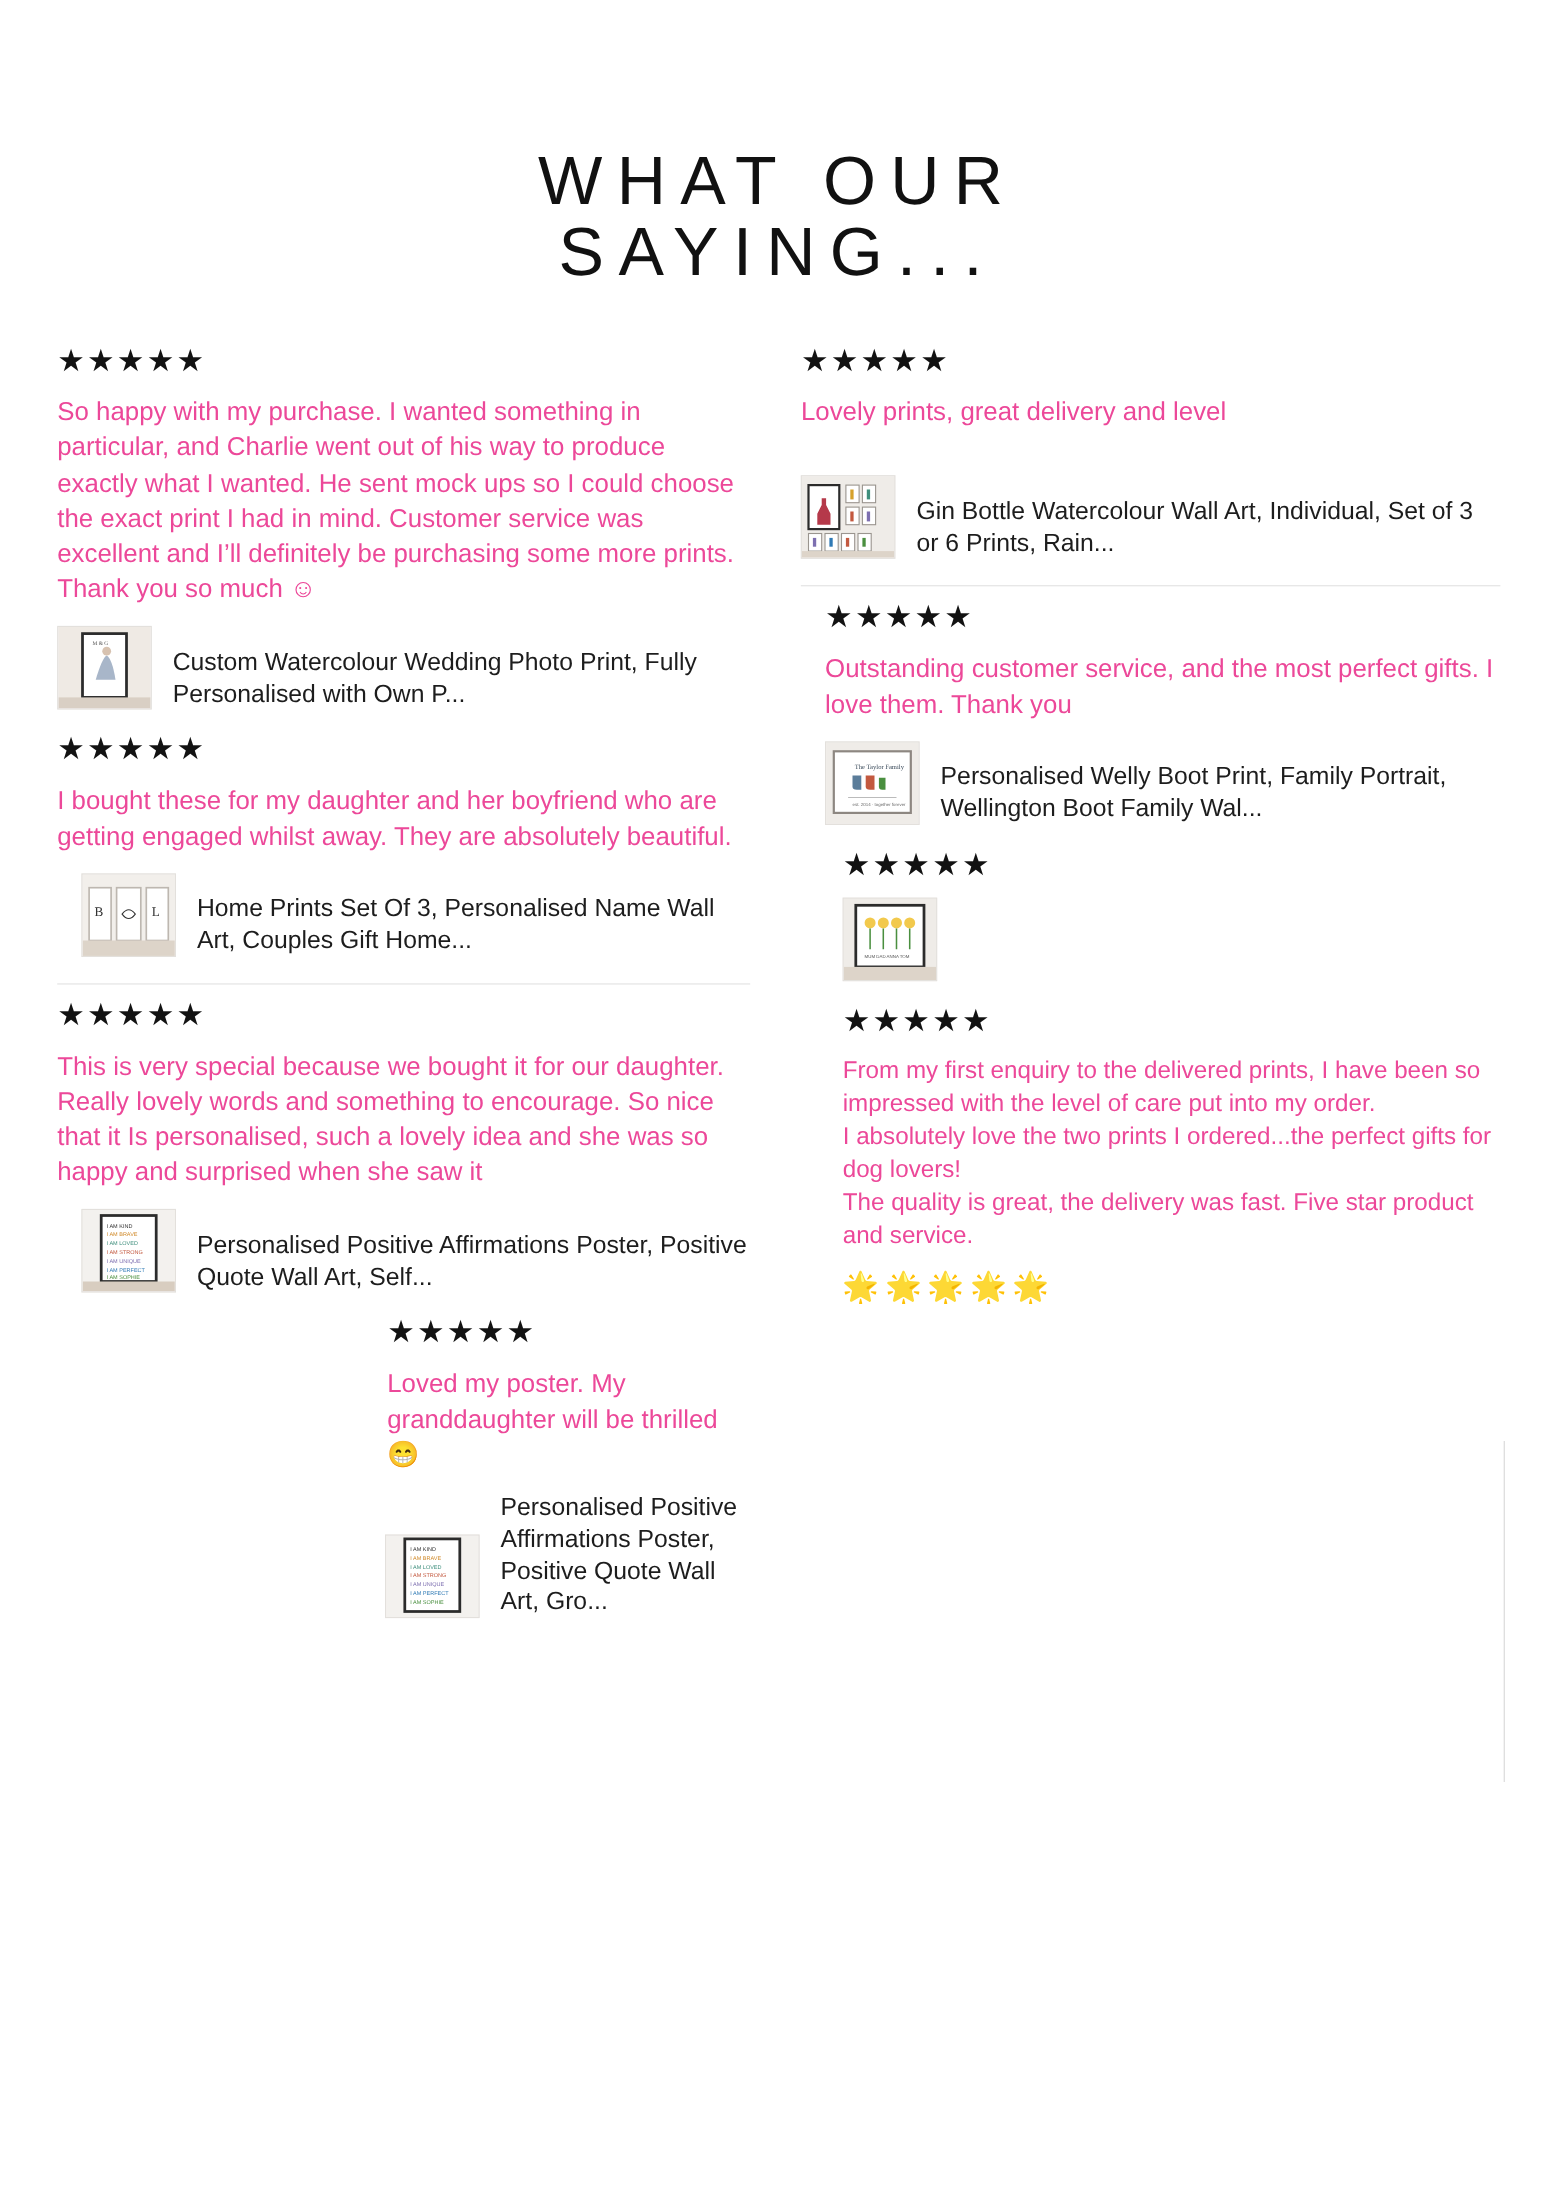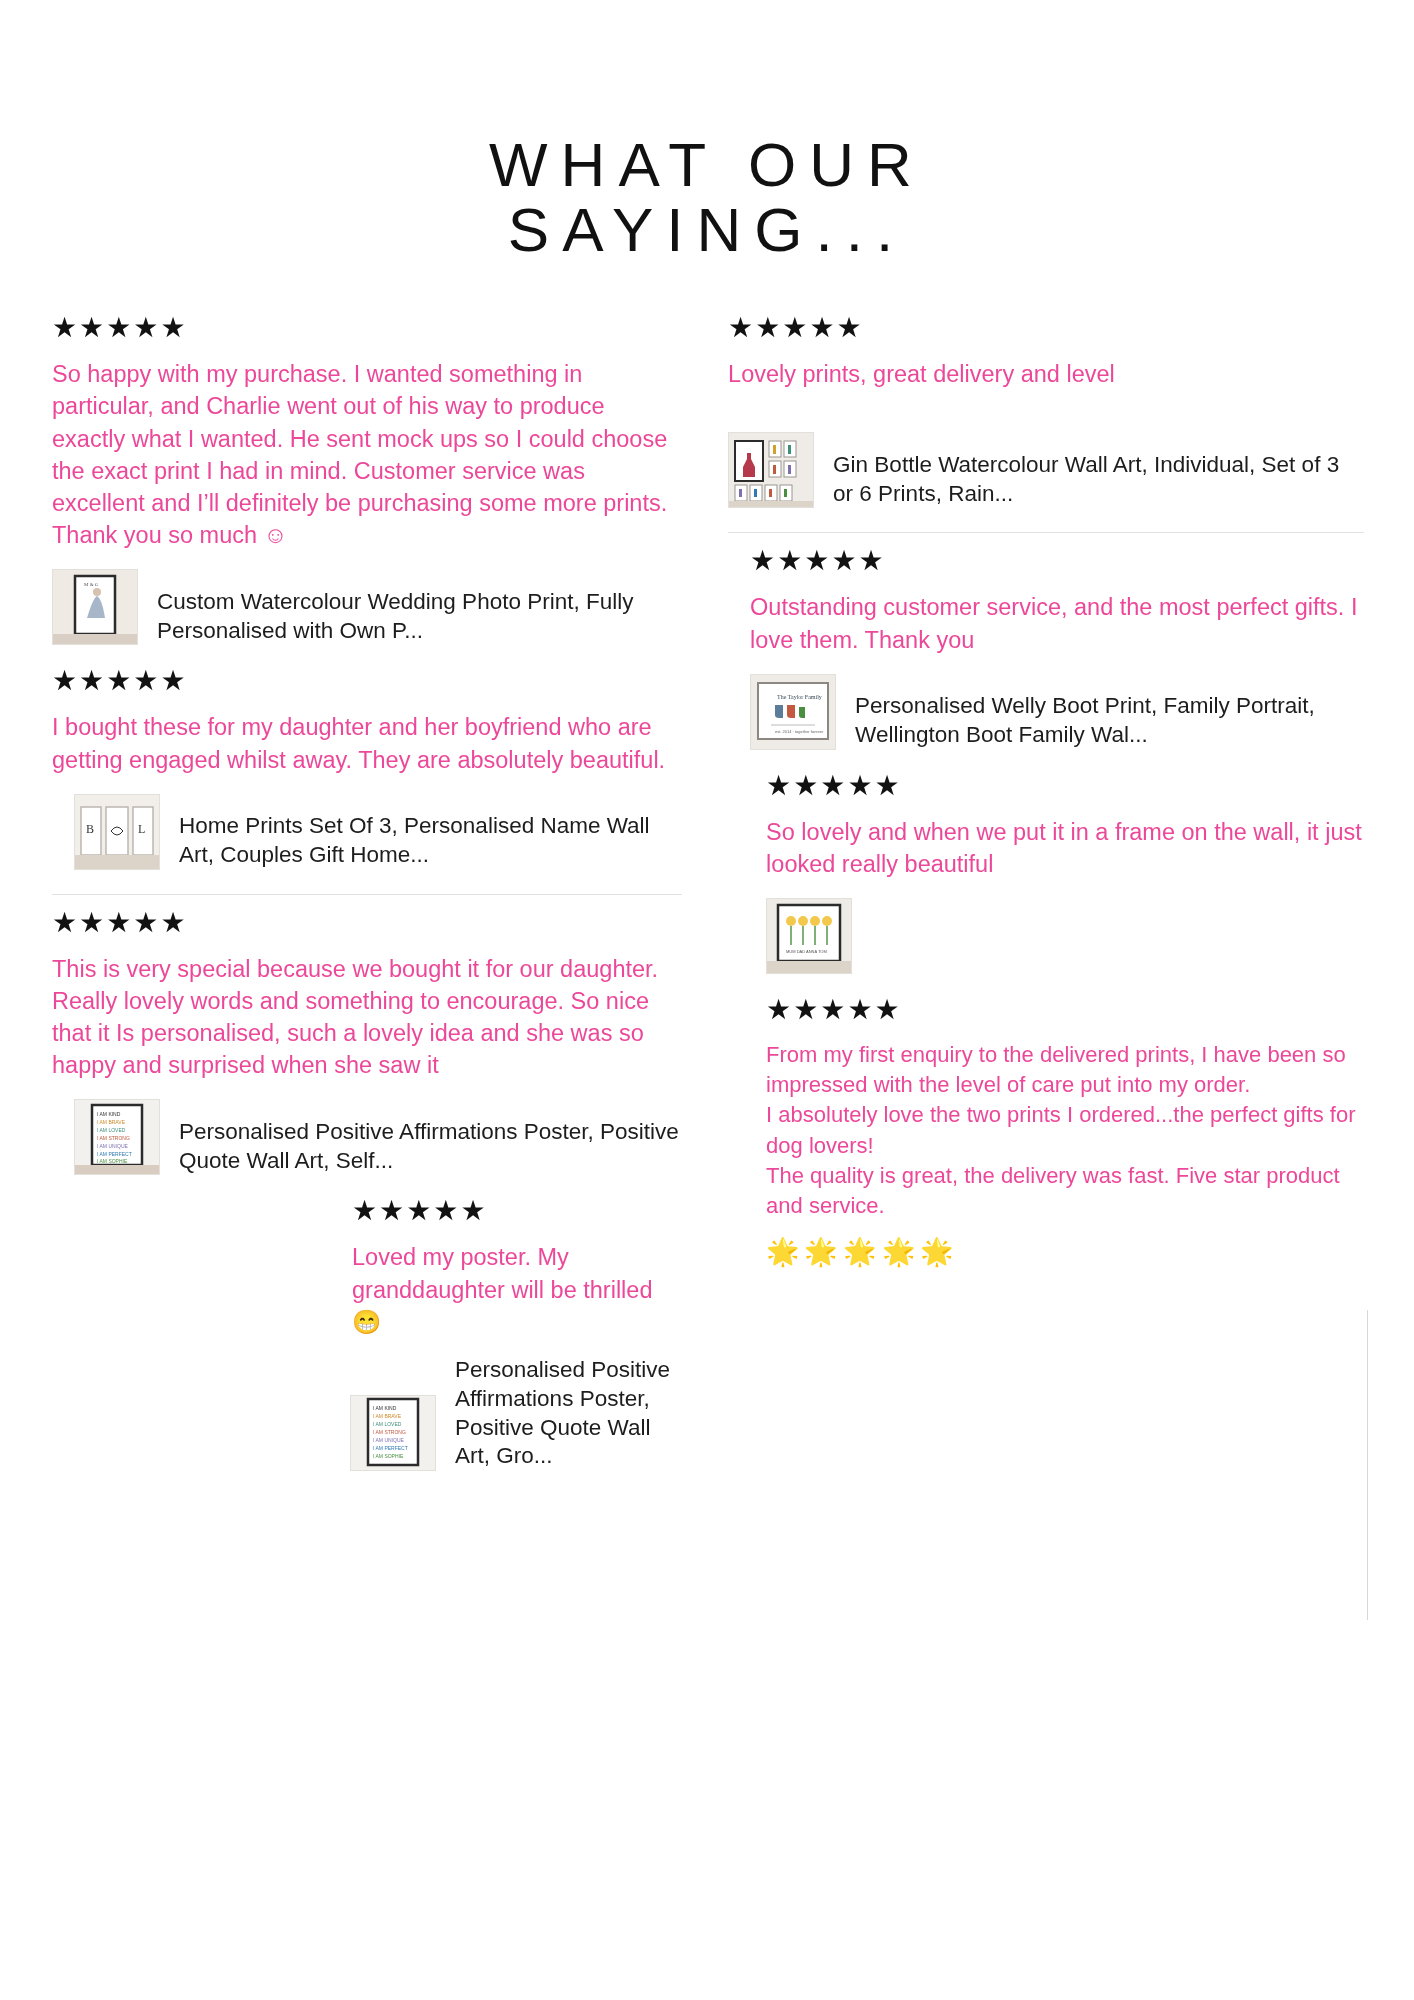--- a/index.html
+++ b/index.html
@@ -300,21 +300,20 @@
                 <text x="24" y="58" font-size="4" fill="#666">est. 2014 · together forever</text>
               </svg>
             </div>
           </div>
           <div class="product-title">Personalised Welly Boot Print, Family Portrait, Wellington Boot Family Wal...</div>
         </div>
       </div>
 
       <div class="review indent-2">
         <span class="stars">★★★★★</span>
-        <p class="review-text">So lovely and when we put it in a frame on the wall, it just looked really beautiful</p>
         <div class="product">
           <div class="thumb">
             <div class="inner">
               <svg width="84" height="74" viewBox="0 0 84 74">
                 <rect x="0" y="0" width="84" height="74" fill="#efece8"></rect>
                 <rect x="11" y="6" width="62" height="56" fill="#fff" stroke="#2b2b2b" stroke-width="2.5"></rect>
                 <circle cx="24" cy="22" r="5" fill="#f2c94c"></circle>
                 <circle cx="36" cy="22" r="5" fill="#f2c94c"></circle>
                 <circle cx="48" cy="22" r="5" fill="#f2c94c"></circle>
                 <circle cx="60" cy="22" r="5" fill="#f2c94c"></circle>

